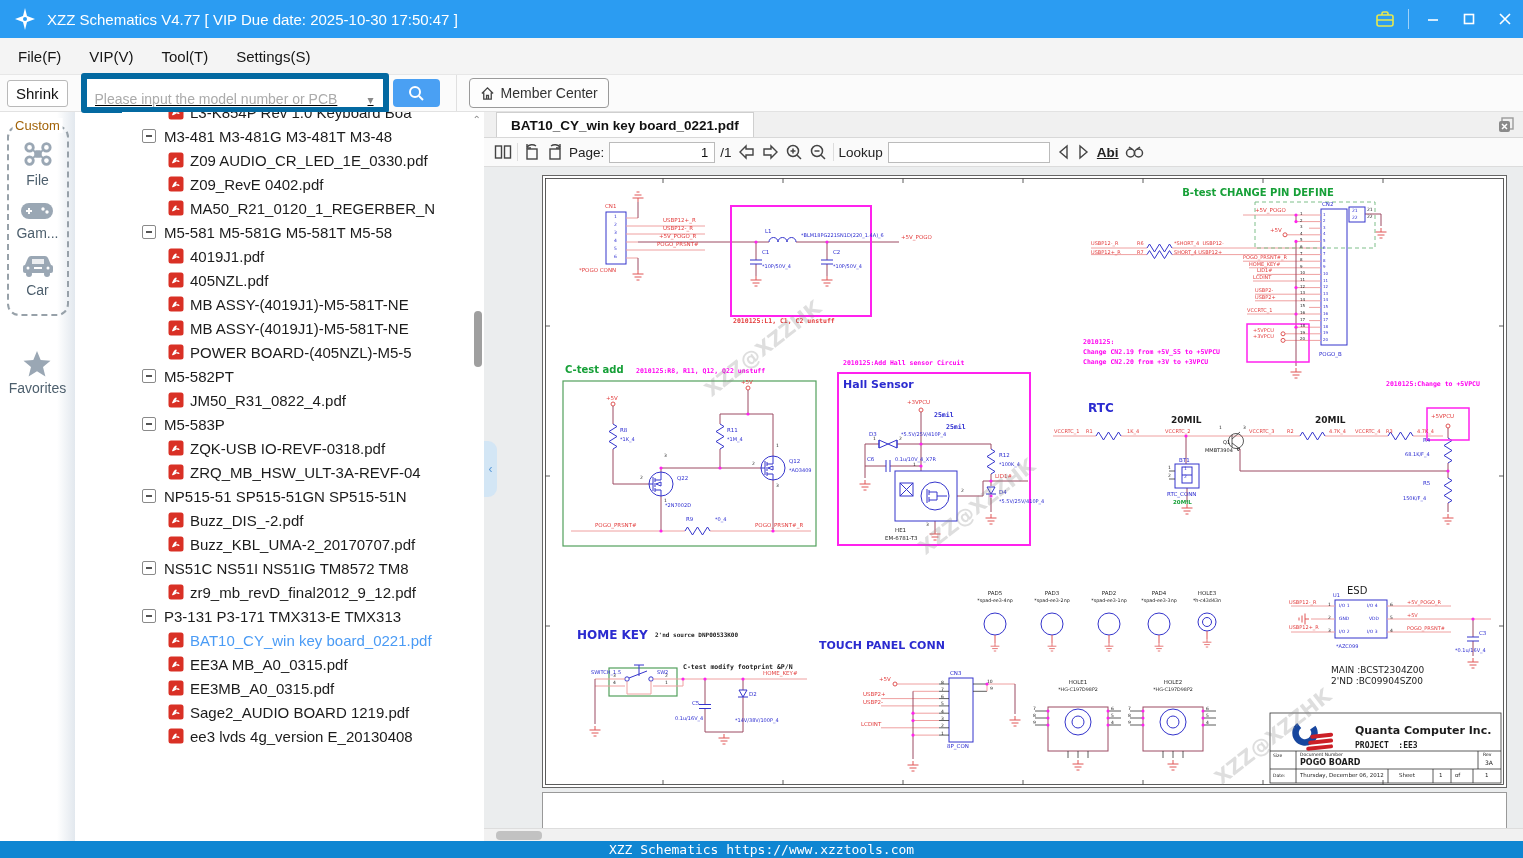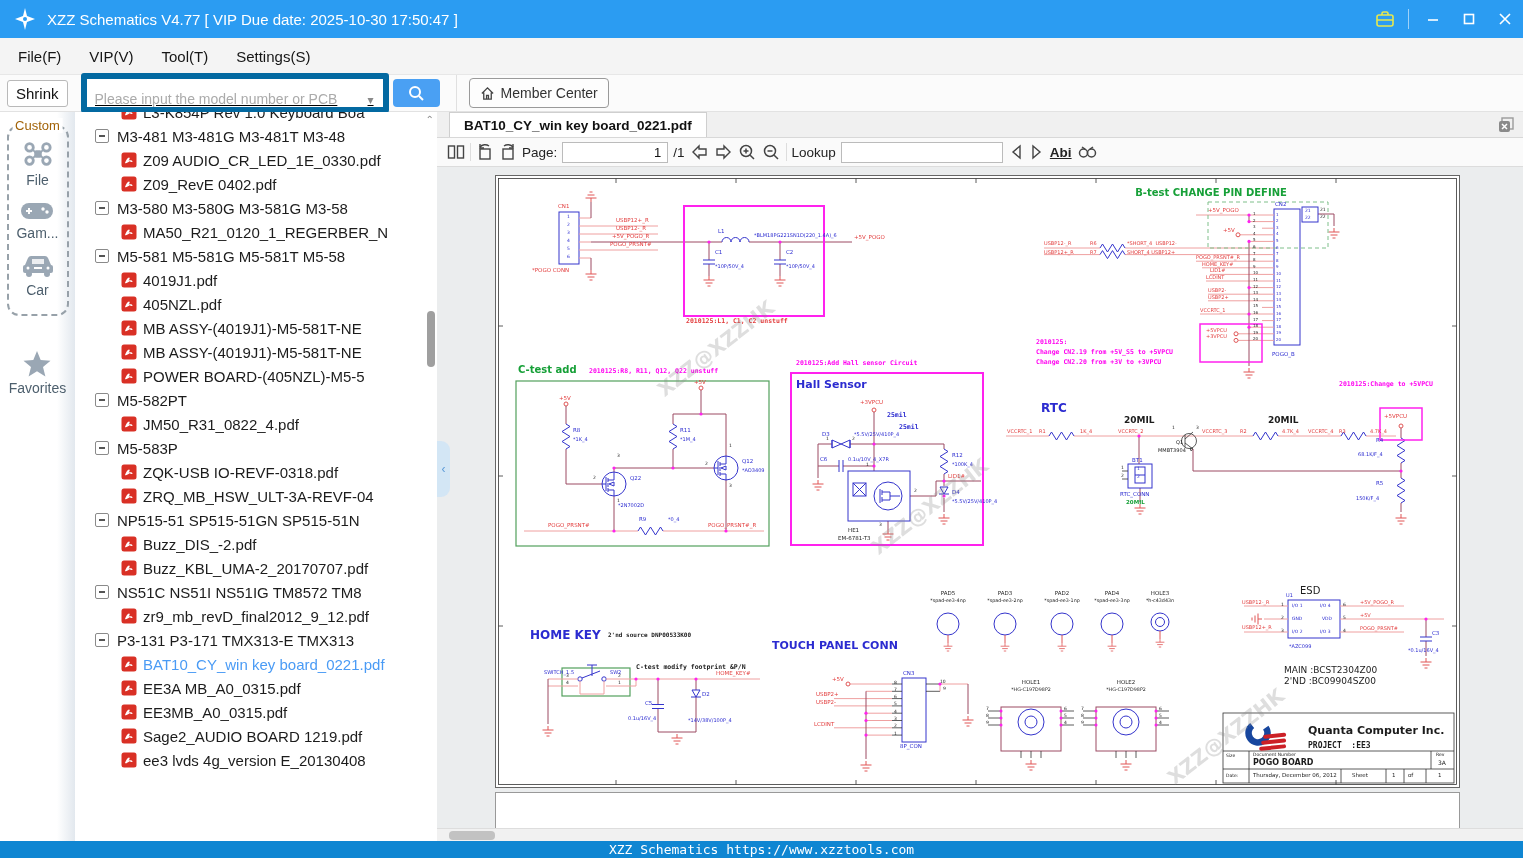--- a/index.html
+++ b/index.html
@@ -38,21 +38,21 @@
   .gbox.custom{border-color:#97a1a9;}
   .gbox .legend{position:absolute;top:-9px;left:50%;transform:translateX(-50%);background:#fff;padding:0 3px;
         font-size:13px;color:#4a9bf5;white-space:nowrap;}
   .gbox.custom .legend{color:#a16207;}
   .ritem{display:flex;flex-direction:column;align-items:center;margin-bottom:12px;}
   .ritem .lbl{font-size:14px;color:#4d5f6d;margin-top:3px;white-space:nowrap;}
   .ritem.active .lbl{color:#2196f3;}
   .fav{display:flex;flex-direction:column;align-items:center;margin-top:6px;}
   .fav .lbl{font-size:14px;color:#4d5f6d;margin-top:2px;}
   
-  .tree{width:362px;flex:none;position:relative;background:#fff;overflow:hidden;font-size:15px;color:#1c1c1c;}
+  .tree{width:362px;flex:none;position:relative;background:#fff;overflow:hidden;font-size:15px;color:#1c1c1c;margin-left:47px;}
   .tree-list{position:absolute;top:-12px;left:0;width:600px;}
   .trow{height:24px;display:flex;align-items:center;white-space:nowrap;cursor:default;}
   .trow.tfold{padding-left:20px;}
   .trow.tpdf{padding-left:46px;}
   .fico{width:12px;height:12px;border:1px solid #8a8a8a;border-radius:2px;margin-right:8px;flex:none;
         display:inline-flex;align-items:center;justify-content:center;}
   .fico::after{content:"";width:6px;height:1.5px;background:#555;}
   .pico{width:16px;height:16px;margin-right:6px;flex:none;display:inline-flex;}
   .sel{color:#4a9bf5;}
   .tscroll-thumb{position:absolute;right:2px;top:199px;width:8px;height:56px;background:#9f9f9f;border-radius:4px;}
@@ -240,24 +240,20 @@
             <span>Z09 AUDIO_CR_LED_1E_0330.pdf</span>
           </div>
           <div class="trow tpdf">
             <span class="pico">
               <svg width="16" height="16" viewBox="0 0 16 16">
                 <rect x="0.5" y="0.5" width="15" height="15" rx="2.5" fill="#D93025"></rect>
                 <path d="M4 11 C5 8 6.5 5.5 8 5.5 C9 5.5 9 7 7.5 8.5 C9.5 8 11.5 8.5 11.5 9.5 C11.5 10.3 10 10.2 8.5 9.3 C7 10.5 5 11.8 4 11 Z" fill="#fff"></path>
               </svg>
             </span>
             <span>Z09_RevE 0402.pdf</span>
-          </div>
-          <div class="trow tfold">
-            <span class="fico"></span>
-            <span>M3-580 M3-580G M3-581G M3-58</span>
           </div>
           <div class="trow tpdf">
             <span class="pico">
               <svg width="16" height="16" viewBox="0 0 16 16">
                 <rect x="0.5" y="0.5" width="15" height="15" rx="2.5" fill="#D93025"></rect>
                 <path d="M4 11 C5 8 6.5 5.5 8 5.5 C9 5.5 9 7 7.5 8.5 C9.5 8 11.5 8.5 11.5 9.5 C11.5 10.3 10 10.2 8.5 9.3 C7 10.5 5 11.8 4 11 Z" fill="#fff"></path>
               </svg>
             </span>
             <span>MA50_R21_0120_1_REGERBER_N</span>
           </div>

